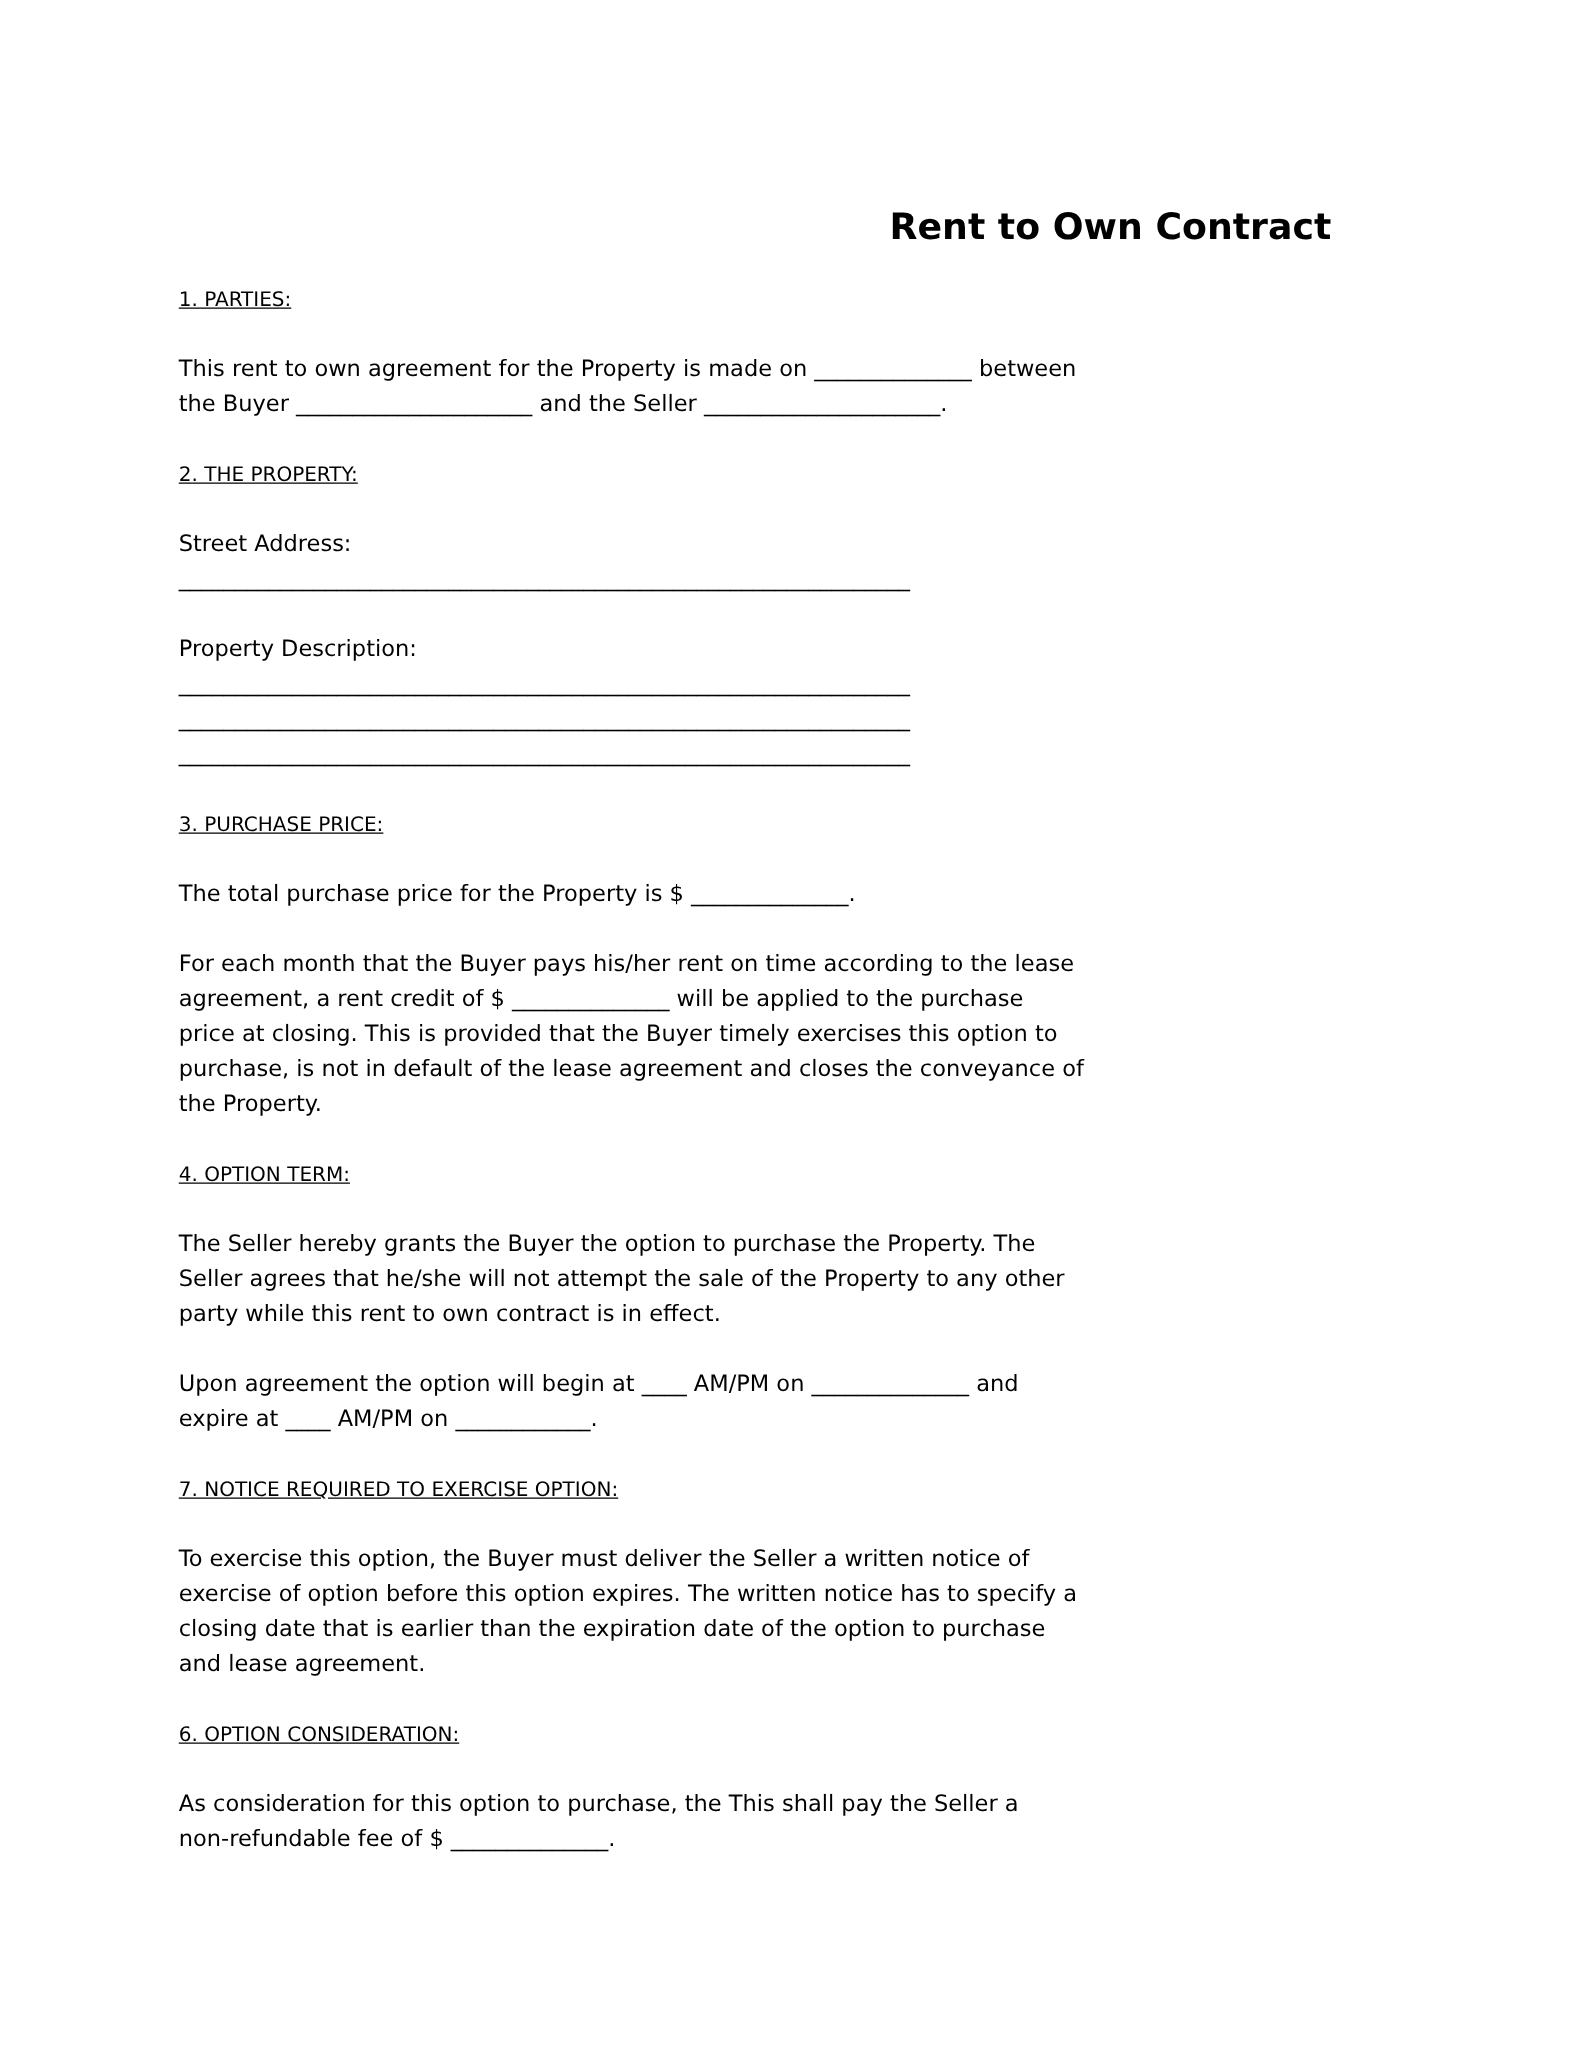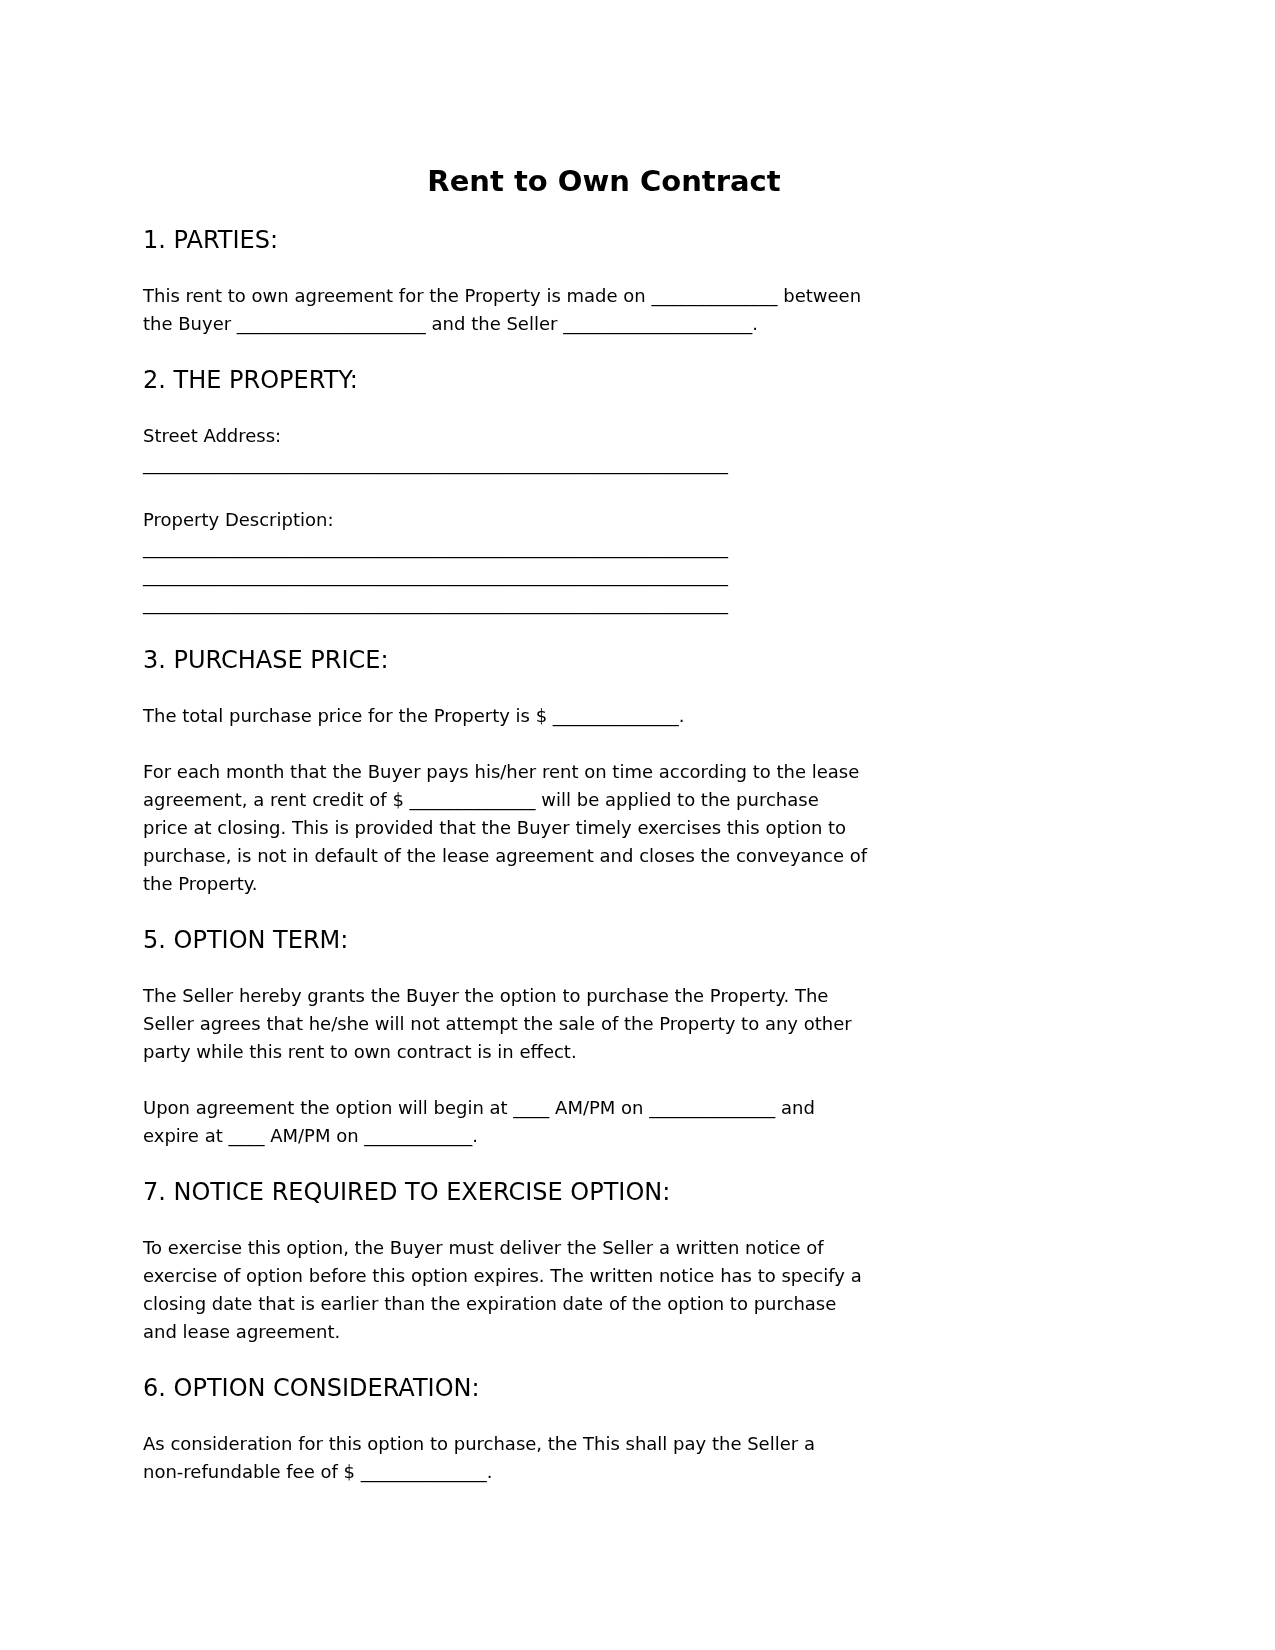--- a/index.html
+++ b/index.html
@@ -15,32 +15,33 @@
     overflow: hidden;
     font-family: "DejaVu Sans", "Liberation Sans", sans-serif;
     color: #000000;
   }
   .content {
     padding: 164px 0 0 143px;
     width: 960px;
   }
   .doc-title {
     width: 922px;
-    text-align: center;
+    text-align: right;
     font-size: 29px;
     font-weight: bold;
     line-height: 34px;
     margin: 0 0 28px 0;
     white-space: pre-line;
   }
   .heading {
-    font-size: 24px;
+    font-size: 16px;
     line-height: 28px;
     margin: 0 0 28px 0;
     white-space: pre-line;
+    text-decoration: underline;
   }
   .para {
     font-size: 18px;
     line-height: 28px;
     margin: 0 0 28px 0;
     white-space: pre-line;
   }
 </style>
 </head>
 <body>
@@ -62,21 +63,21 @@
 _________________________________________________________________</div>
 
     <div class="heading">3. PURCHASE PRICE:</div>
     <div class="para">The total purchase price for the Property is $ ______________.</div>
     <div class="para">For each month that the Buyer pays his/her rent on time according to the lease
 agreement, a rent credit of $ ______________ will be applied to the purchase
 price at closing. This is provided that the Buyer timely exercises this option to
 purchase, is not in default of the lease agreement and closes the conveyance of
 the Property.</div>
 
-    <div class="heading">5. OPTION TERM:</div>
+    <div class="heading">4. OPTION TERM:</div>
     <div class="para">The Seller hereby grants the Buyer the option to purchase the Property. The
 Seller agrees that he/she will not attempt the sale of the Property to any other
 party while this rent to own contract is in effect.</div>
     <div class="para">Upon agreement the option will begin at ____ AM/PM on ______________ and
 expire at ____ AM/PM on ____________.</div>
 
     <div class="heading">7. NOTICE REQUIRED TO EXERCISE OPTION:</div>
     <div class="para">To exercise this option, the Buyer must deliver the Seller a written notice of
 exercise of option before this option expires. The written notice has to specify a
 closing date that is earlier than the expiration date of the option to purchase

